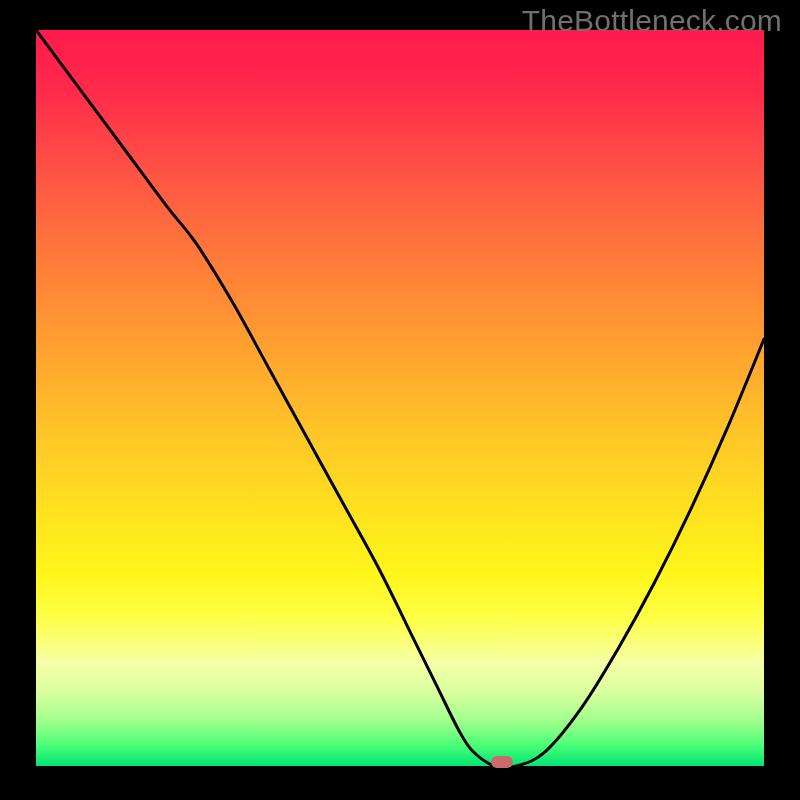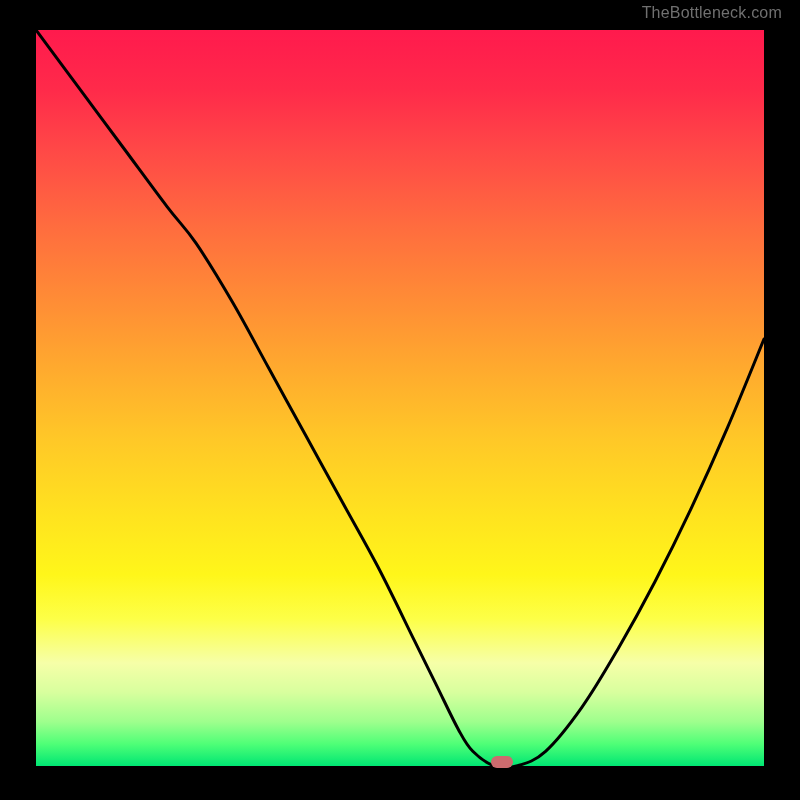--- a/index.html
+++ b/index.html
@@ -15,21 +15,21 @@
     position: relative;
     width: 800px;
     height: 800px;
     background: #000;
   }
   .watermark {
     position: absolute;
     top: 4px;
     right: 18px;
     color: #707070;
-    font-size: 16px;
+    font-size: 30px;
     font-weight: 500;
     letter-spacing: 0.2px;
     z-index: 10;
     margin-left: 15px;
   }
   .plot-area {
     position: absolute;
     left: 36px;
     top: 30px;
     width: 728px;

